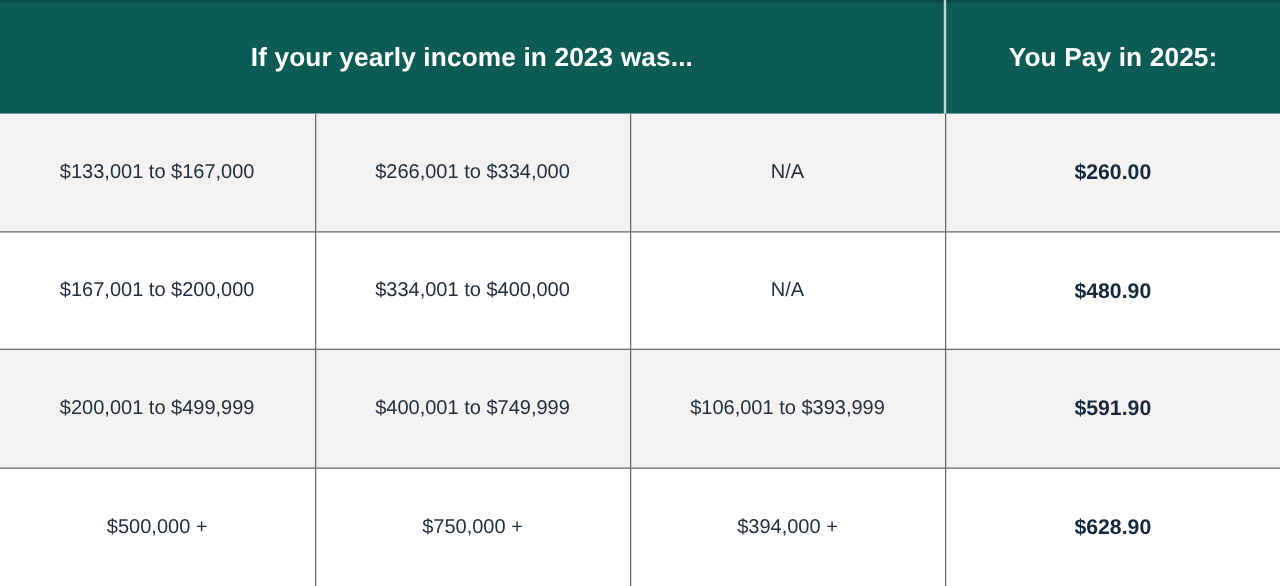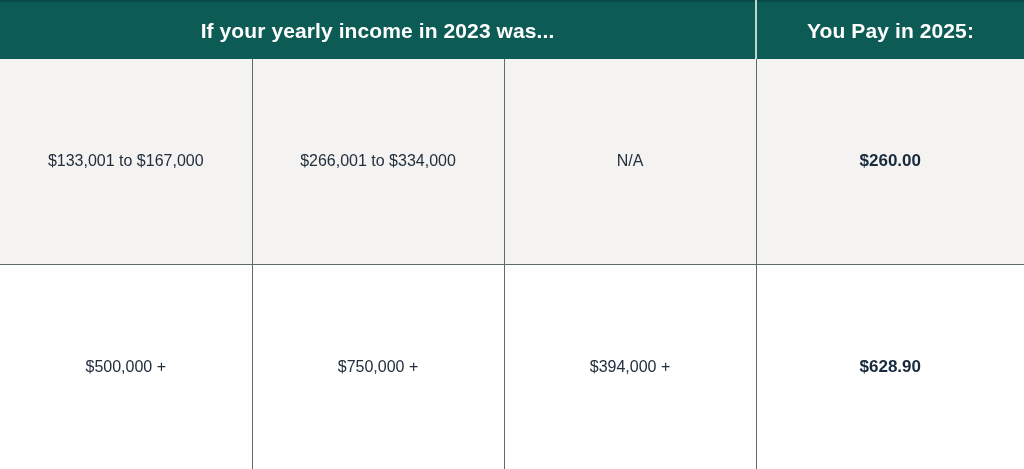--- a/index.html
+++ b/index.html
@@ -30,21 +30,21 @@
 
   
   .banner-row th {
     background: #0c5b55;
     color: #ffffff;
     font-size: 21px;
     font-weight: bold;
     letter-spacing: 0.1px;
     text-align: center;
     height: 57px;
-    padding: 0;
+    padding: 16px;
     border: none;
     border-top: 2px solid #0a4a46;
     vertical-align: middle;
   }
   .banner-row th.banner-left {
     border-right: 2px solid #b9d8d4;
   }
 
   
   .subhead-row td {
@@ -101,19 +101,31 @@
     </tr>
   </thead>
   <tbody>
     <tr class="data-row shaded">
       <td>$133,001 to $167,000</td>
       <td>$266,001 to $334,000</td>
       <td>N/A</td>
       <td class="pay-cell">$260.00</td>
     </tr>
     <tr class="data-row">
+      <td>$167,001 to $200,000</td>
+      <td>$334,001 to $400,000</td>
+      <td>N/A</td>
+      <td class="pay-cell">$480.90</td>
+    </tr>
+    <tr class="data-row shaded">
+      <td>$200,001 to $499,999</td>
+      <td>$400,001 to $749,999</td>
+      <td>$106,001 to $393,999</td>
+      <td class="pay-cell">$591.90</td>
+    </tr>
+    <tr class="data-row">
       <td>$500,000 +</td>
       <td>$750,000 +</td>
       <td>$394,000 +</td>
       <td class="pay-cell">$628.90</td>
     </tr>
   </tbody>
 </table>
 
 </body></html>

